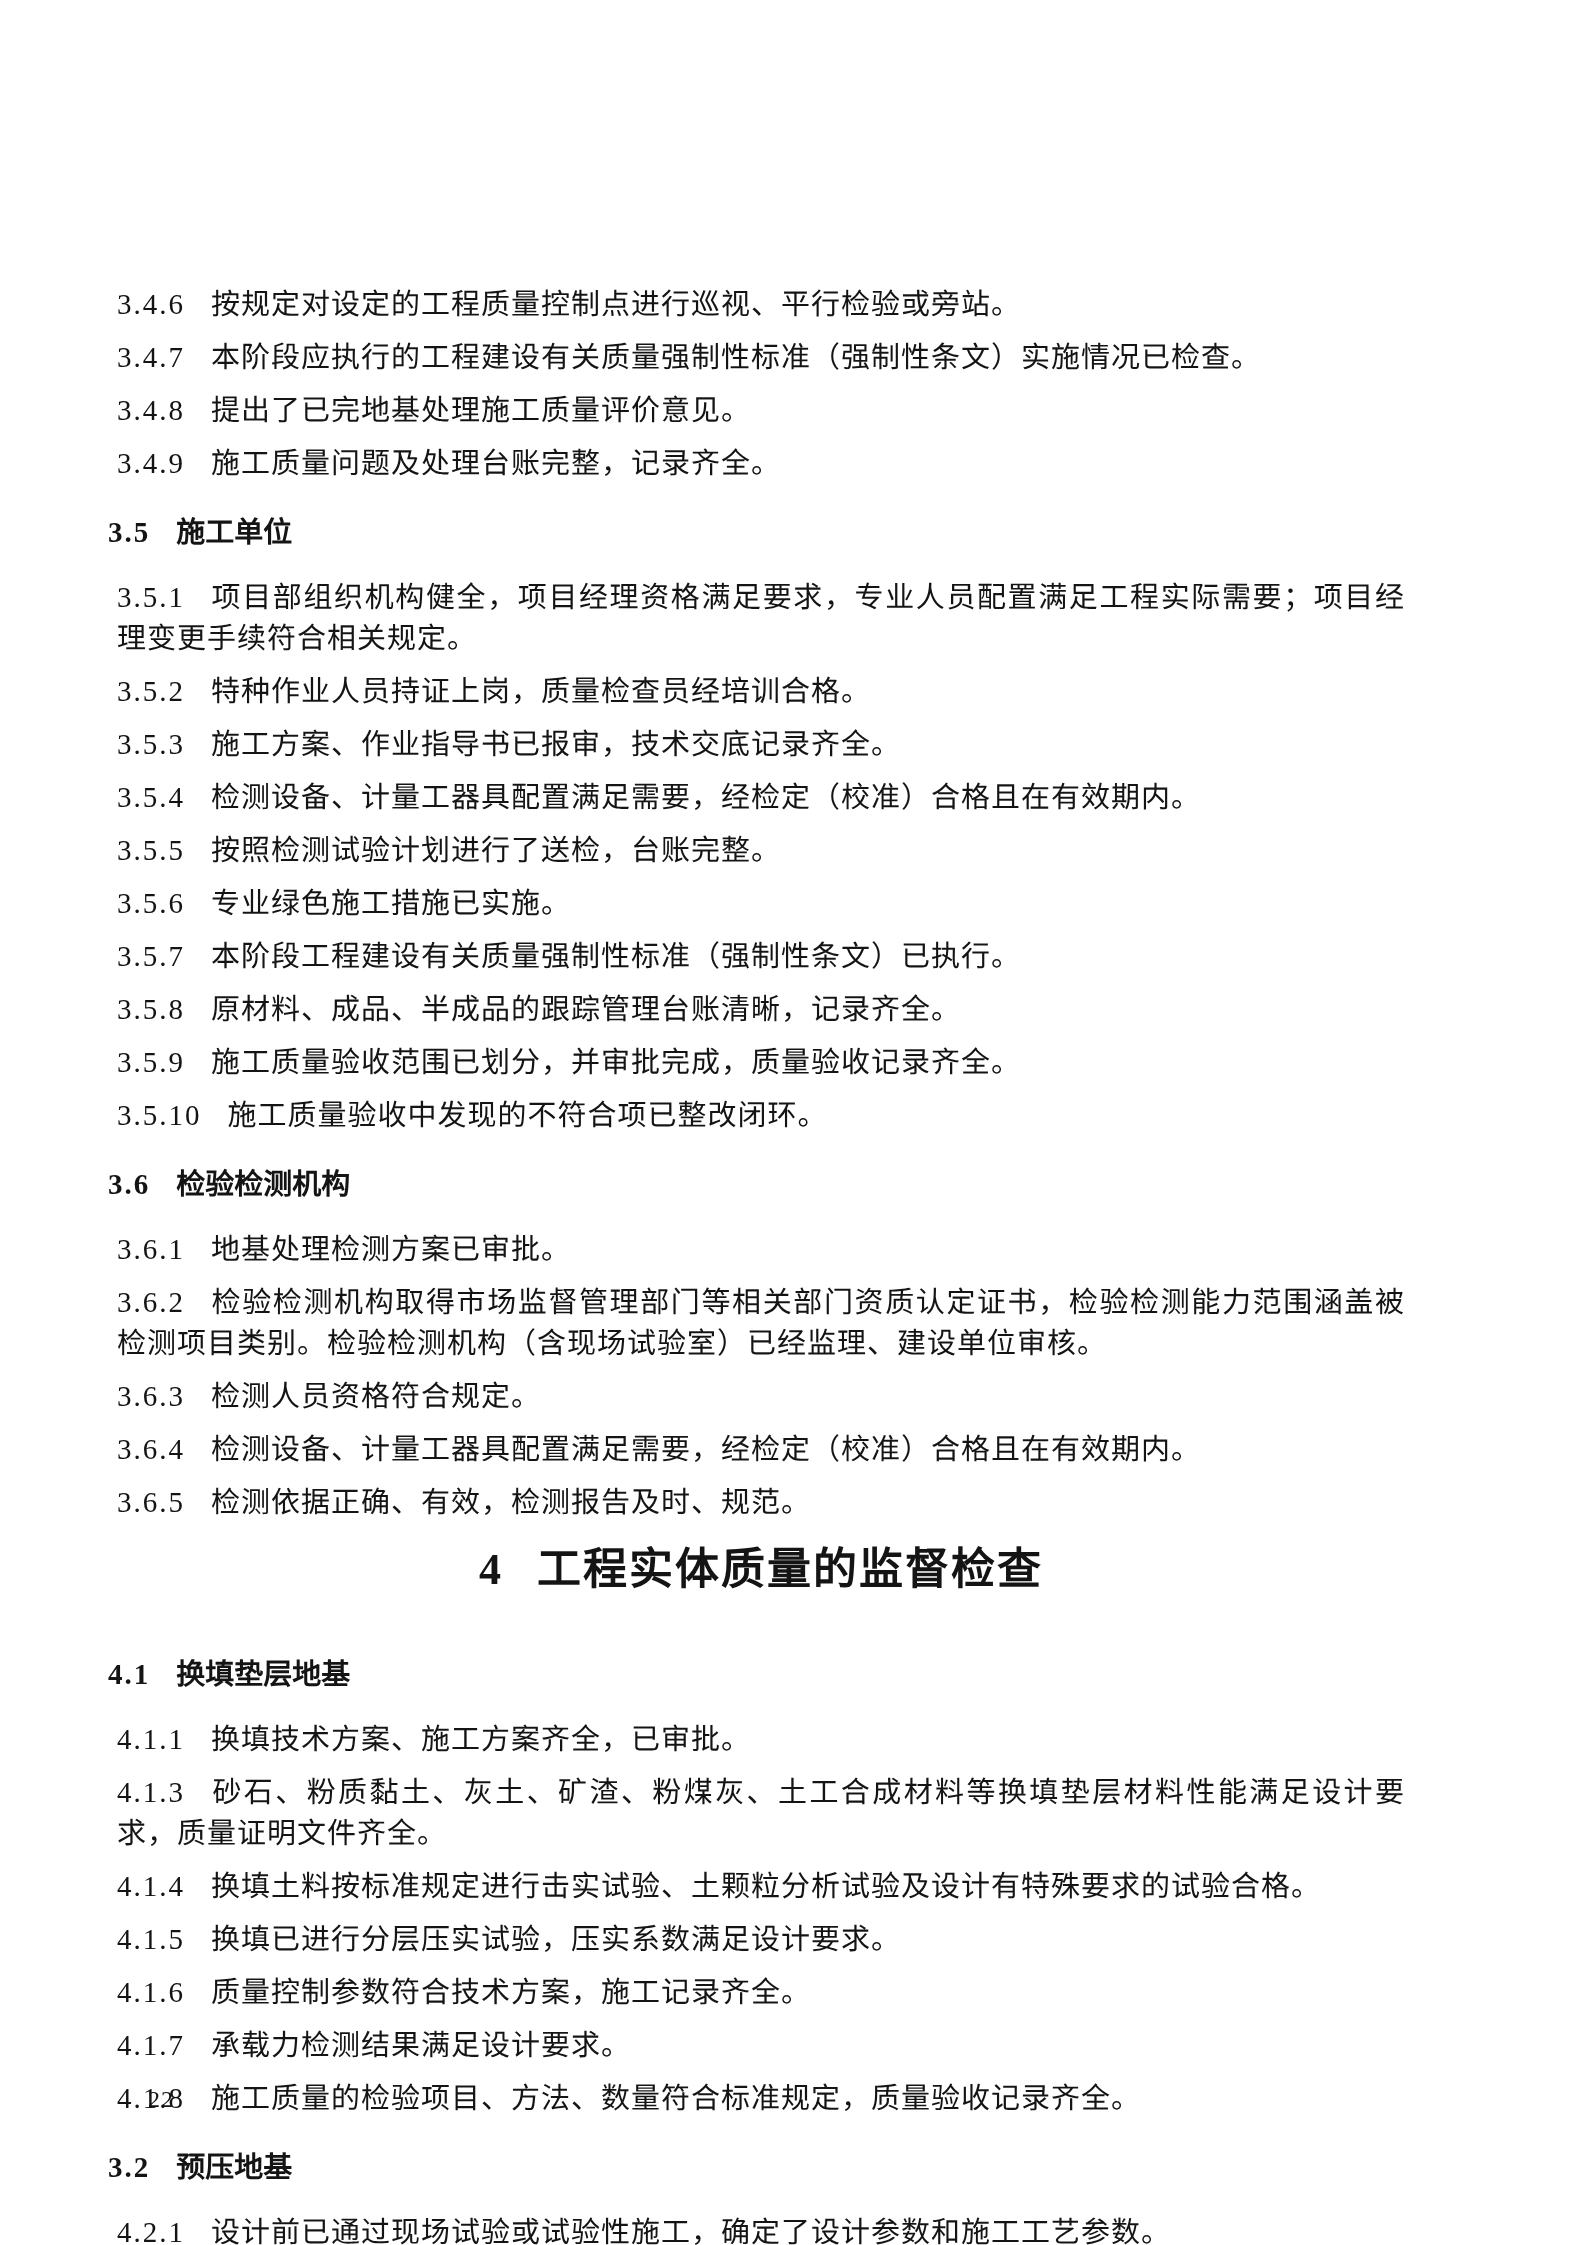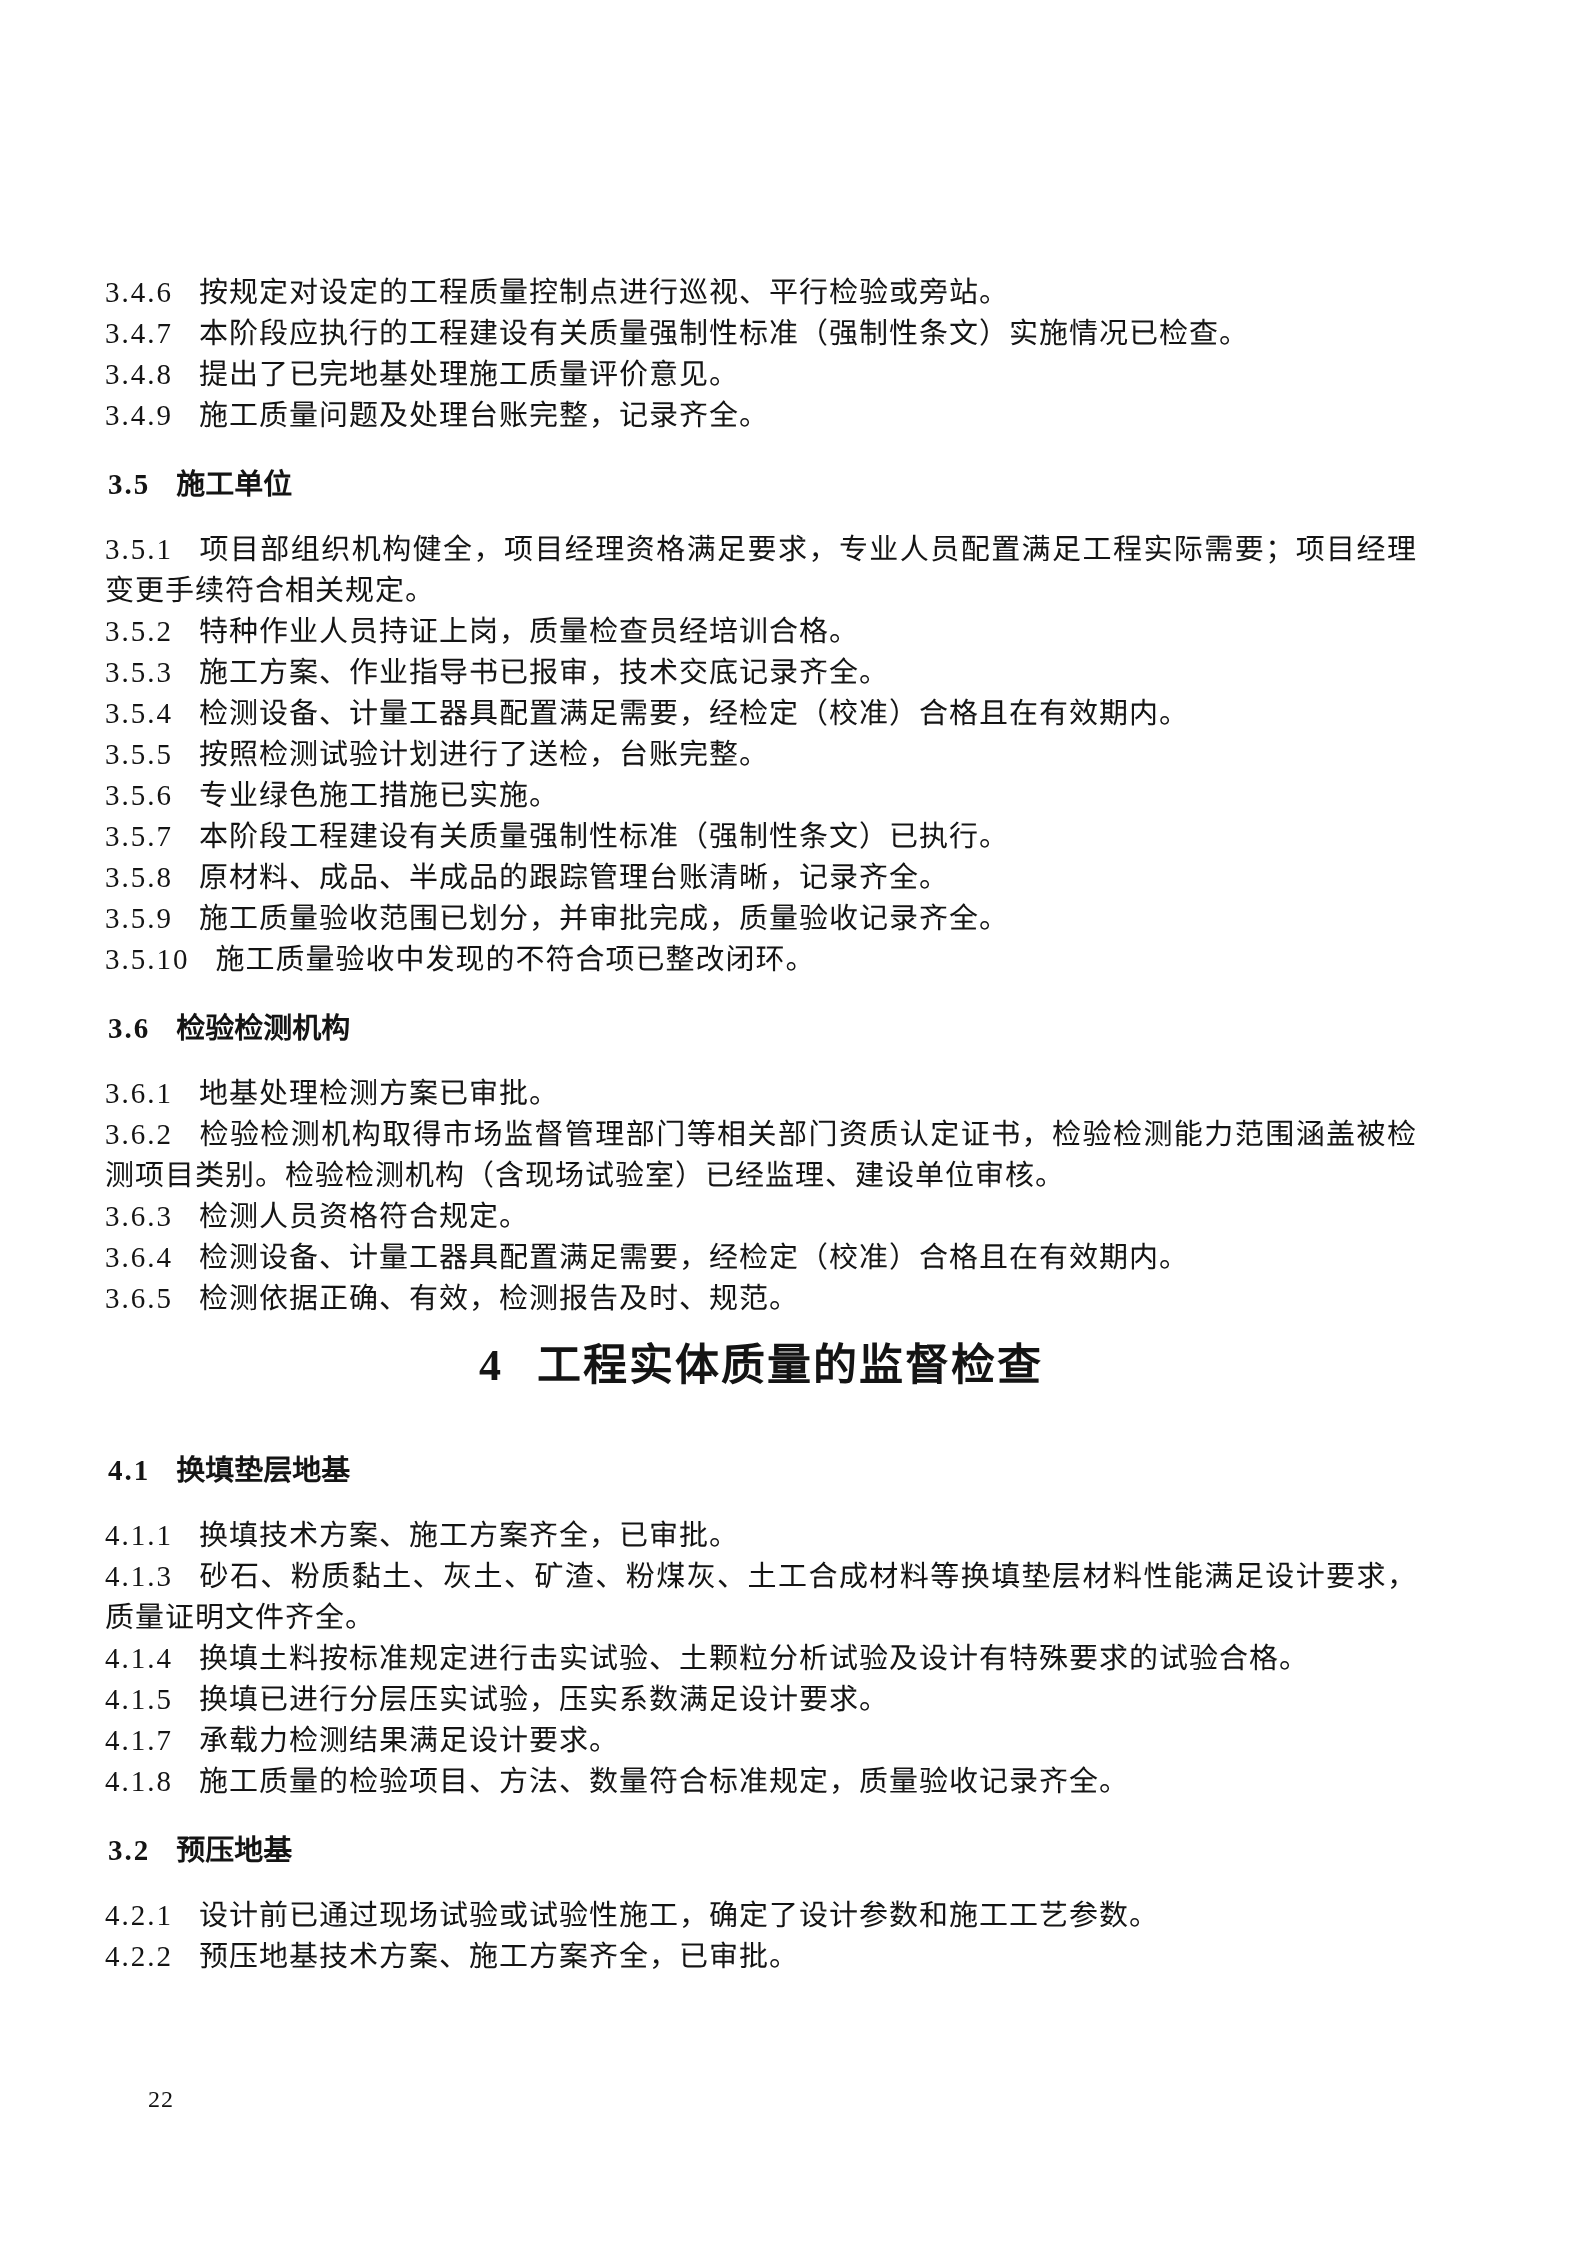--- a/index.html
+++ b/index.html
@@ -19,21 +19,21 @@
     overflow: hidden;
   }
   .doc-body {
     position: absolute;
     left: 105px;
     top: 272px;
     width: 1312px;
   }
   
   .clause {
-    margin: 0;
+    margin: 12px;
     font-size: 29px;
     line-height: 41px;
     letter-spacing: 1px;
     text-align: justify;
     text-justify: inter-ideograph;
     word-break: break-all;
   }
   .clause .num {
     display: inline-block;
     margin-right: 26px;
@@ -102,20 +102,21 @@
       <p class="clause"><span class="num">3.6.2</span><span class="txt">检验检测机构取得市场监督管理部门等相关部门资质认定证书，检验检测能力范围涵盖被检测项目类别。检验检测机构（含现场试验室）已经监理、建设单位审核。</span></p>
       <p class="clause"><span class="num">3.6.3</span><span class="txt">检测人员资格符合规定。</span></p>
       <p class="clause"><span class="num">3.6.4</span><span class="txt">检测设备、计量工器具配置满足需要，经检定（校准）合格且在有效期内。</span></p>
       <p class="clause"><span class="num">3.6.5</span><span class="txt">检测依据正确、有效，检测报告及时、规范。</span></p>
       <h1 class="chapter-heading"><span class="num">4</span><span class="title">工程实体质量的监督检查</span></h1>
       <h2 class="section-heading"><span class="num">4.1</span><span class="title">换填垫层地基</span></h2>
       <p class="clause"><span class="num">4.1.1</span><span class="txt">换填技术方案、施工方案齐全，已审批。</span></p>
       <p class="clause"><span class="num">4.1.3</span><span class="txt">砂石、粉质黏土、灰土、矿渣、粉煤灰、土工合成材料等换填垫层材料性能满足设计要求，质量证明文件齐全。</span></p>
       <p class="clause"><span class="num">4.1.4</span><span class="txt">换填土料按标准规定进行击实试验、土颗粒分析试验及设计有特殊要求的试验合格。</span></p>
       <p class="clause"><span class="num">4.1.5</span><span class="txt">换填已进行分层压实试验，压实系数满足设计要求。</span></p>
+      <p class="clause"><span class="num">4.1.6</span><span class="txt">质量控制参数符合技术方案，施工记录齐全。</span></p>
       <p class="clause"><span class="num">4.1.7</span><span class="txt">承载力检测结果满足设计要求。</span></p>
       <p class="clause"><span class="num">4.1.8</span><span class="txt">施工质量的检验项目、方法、数量符合标准规定，质量验收记录齐全。</span></p>
       <h2 class="section-heading"><span class="num">3.2</span><span class="title">预压地基</span></h2>
       <p class="clause"><span class="num">4.2.1</span><span class="txt">设计前已通过现场试验或试验性施工，确定了设计参数和施工工艺参数。</span></p>
       <p class="clause"><span class="num">4.2.2</span><span class="txt">预压地基技术方案、施工方案齐全，已审批。</span></p>
     </main>
   <div class="page-number">22</div>
 </div>
 
 </body></html>

